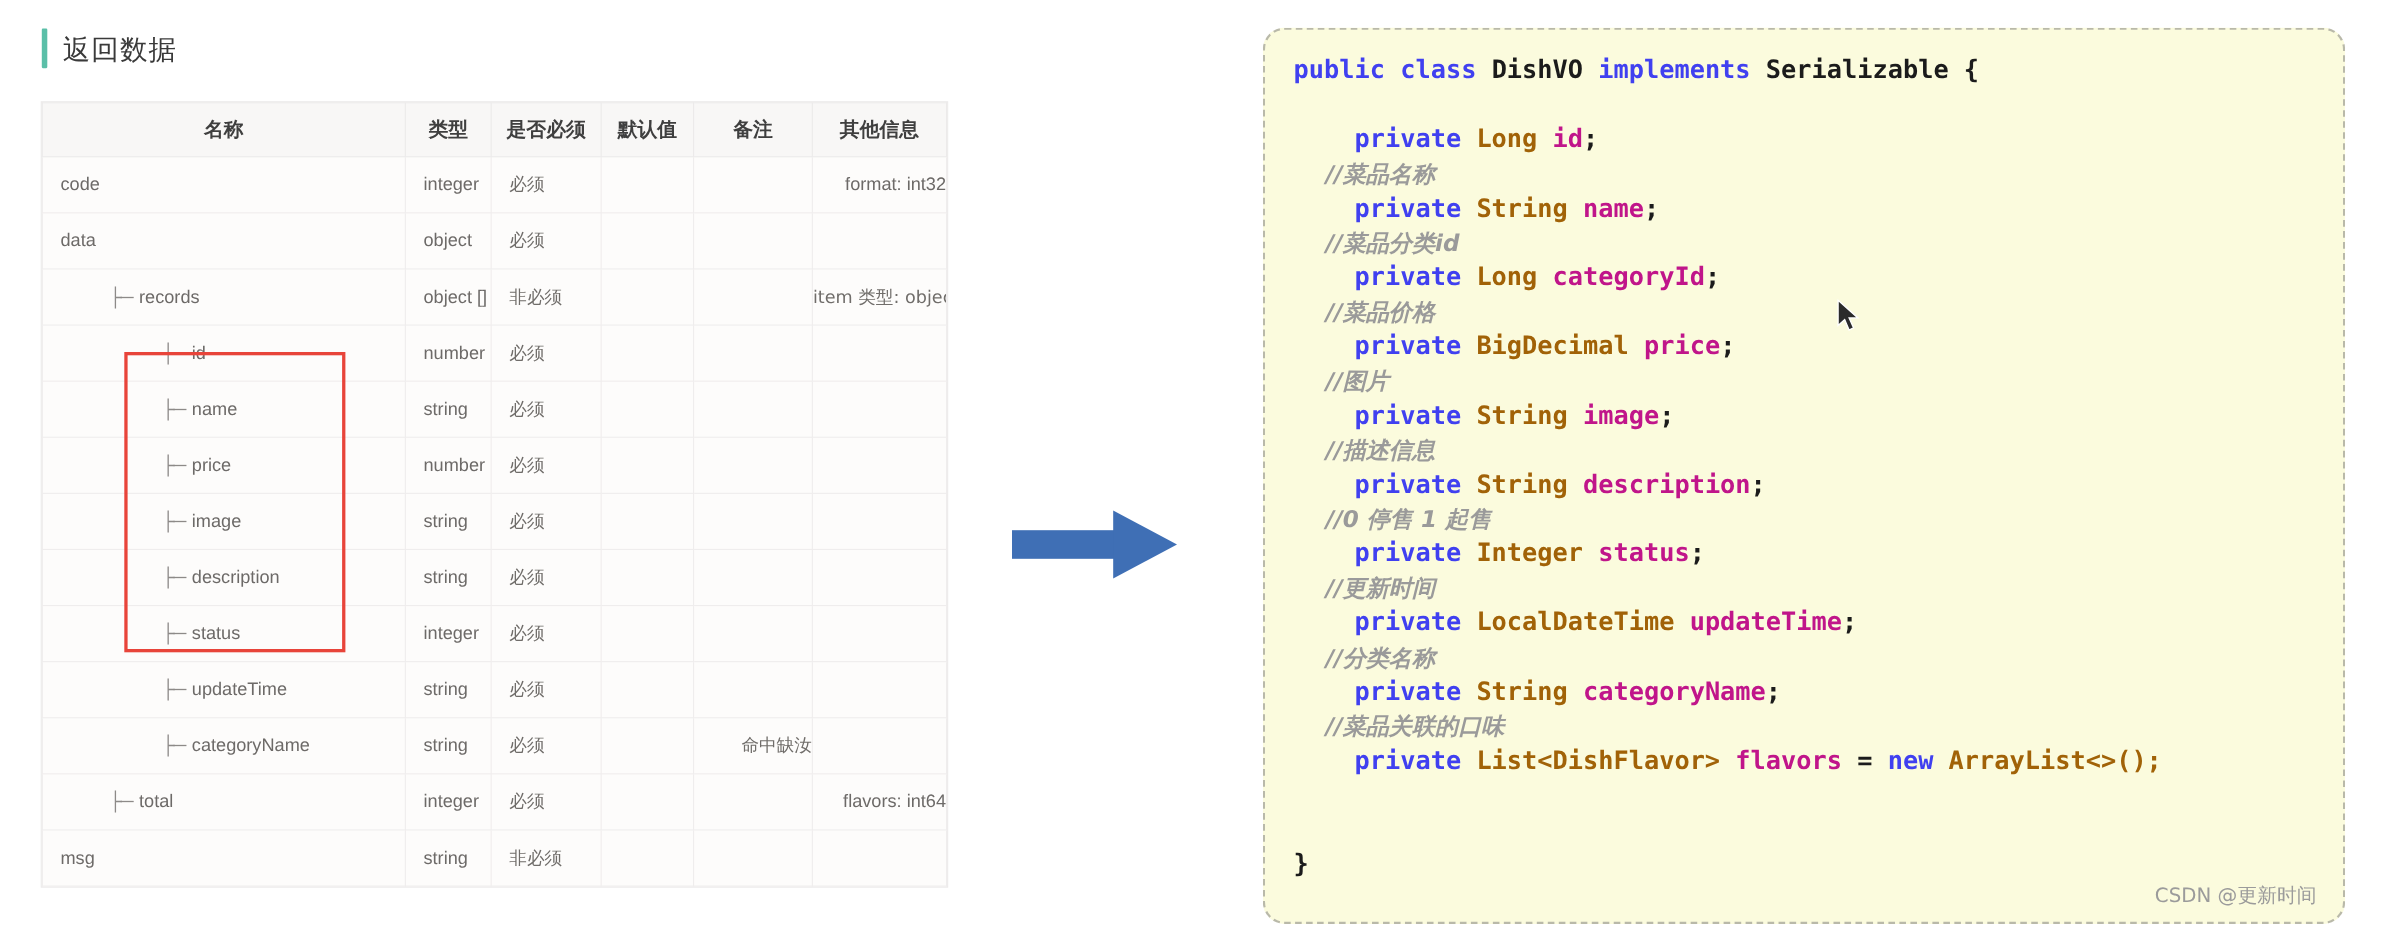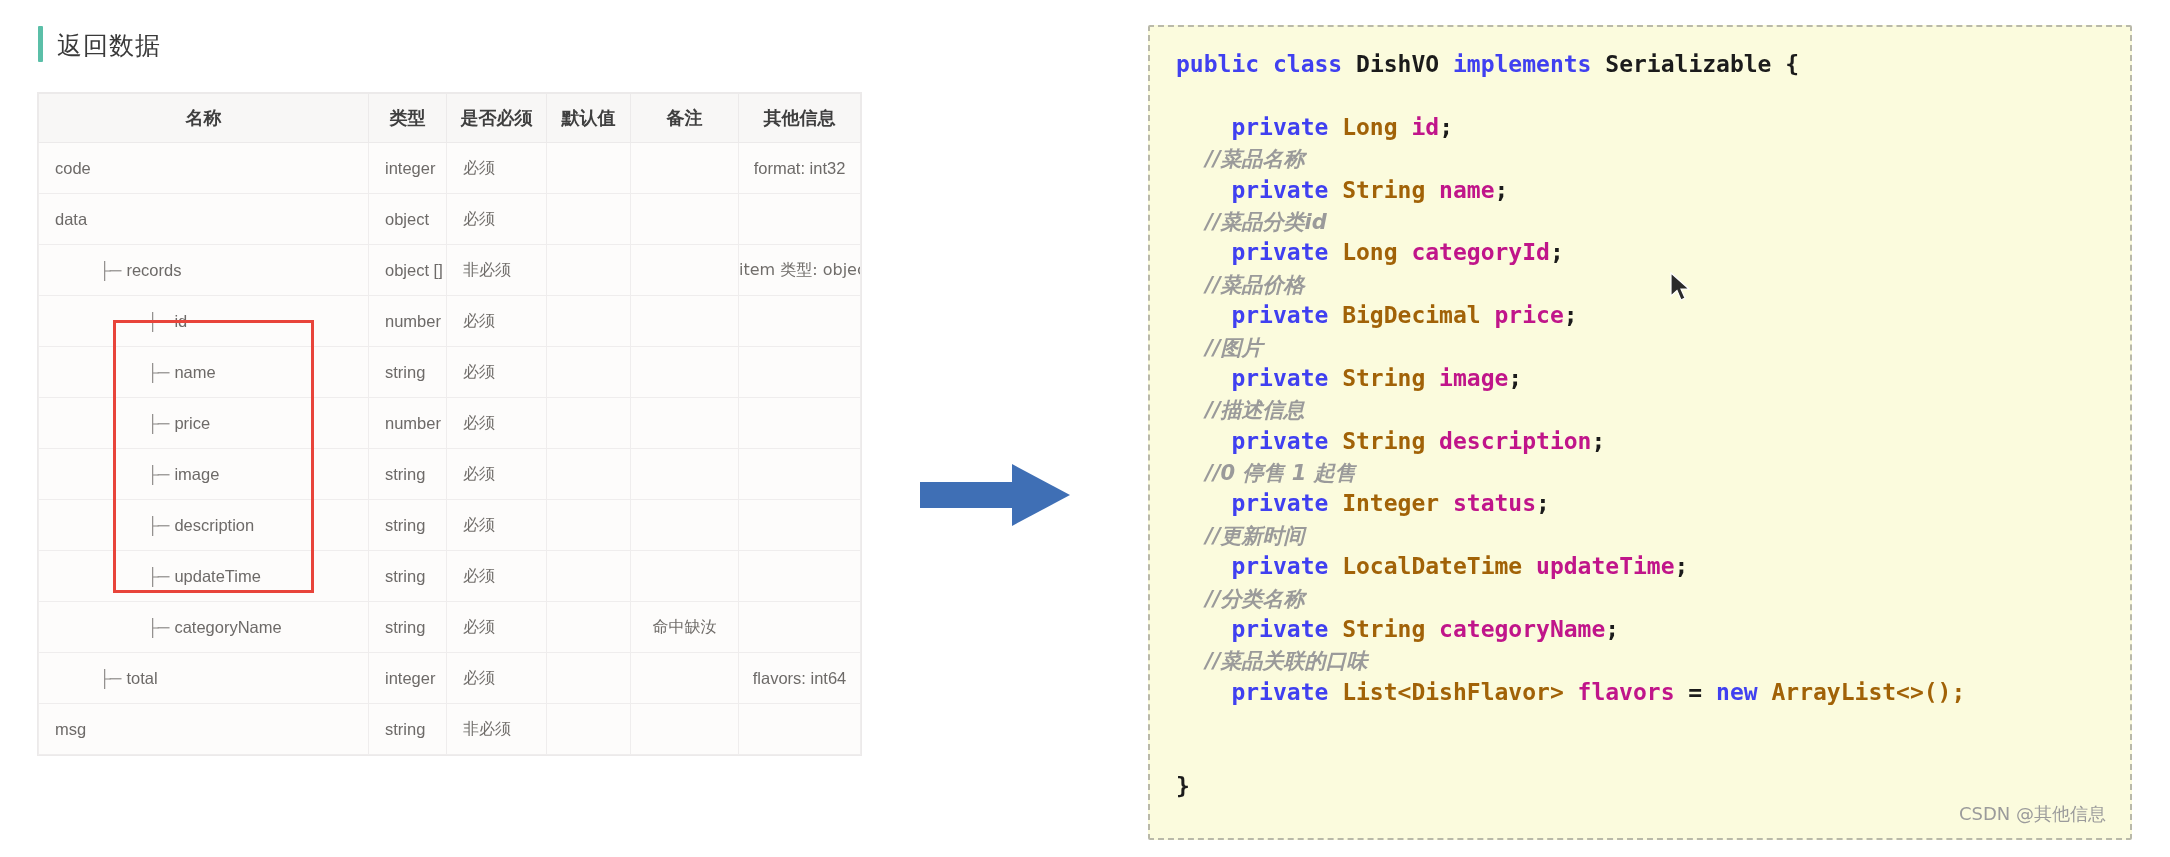--- a/index.html
+++ b/index.html
@@ -84,21 +84,21 @@
     height: 50px;
     border: 1px solid #efeded;
     font-size: 16.5px;
     color: #6d6a68;
     padding: 0 0 0 16px;
     background: #fdfcfb;
     white-space: nowrap;
     overflow: hidden;
     font-family: "Liberation Sans", sans-serif;
   }
-  table.schema tbody td.td-center { text-align: center; padding-left: 0; }
+  table.schema tbody td.td-center { text-align: right; padding-left: 0; }
   table.schema tbody td.td-cn {
     font-family: "DejaVu Sans", sans-serif;
     font-size: 16px;
     color: #706d6a;
   }
   .tree { color: #8d8a88; letter-spacing: -1px; margin-right: 6px; }
   .ind1 { padding-left: 60px !important; }
   .ind2 { padding-left: 108px !important; }
 
   
@@ -125,21 +125,21 @@
 
   
   #code-panel {
     position: absolute;
     left: 1148px;
     top: 25px;
     width: 984px;
     height: 815px;
     background: #fbfbdd;
     border: 2px dashed #b9b9a9;
-    border-radius: 2px;
+    border-radius: 20px;
     box-sizing: border-box;
     overflow: hidden;
   }
   #code-body {
     padding: 22px 26px 0 26px;
     font-family: "DejaVu Sans Mono", monospace;
     font-size: 23px;
     line-height: 1.365;
     white-space: pre;
     color: #1b1b1b;
@@ -264,20 +264,28 @@
           </tr>
           <tr>
             <td class="ind2"><span class="tree">├─</span><span>description</span></td>
             <td class="">string</td>
             <td class="td-cn">必须</td>
             <td class=""></td>
             <td class="td-center td-cn"></td>
             <td class="td-center"></td>
           </tr>
           <tr>
+            <td class="ind2"><span class="tree">├─</span><span>status</span></td>
+            <td class="">integer</td>
+            <td class="td-cn">必须</td>
+            <td class=""></td>
+            <td class="td-center td-cn"></td>
+            <td class="td-center"></td>
+          </tr>
+          <tr>
             <td class="ind2"><span class="tree">├─</span><span>updateTime</span></td>
             <td class="">string</td>
             <td class="td-cn">必须</td>
             <td class=""></td>
             <td class="td-center td-cn"></td>
             <td class="td-center"></td>
           </tr>
           <tr>
             <td class="ind2"><span class="tree">├─</span><span>categoryName</span></td>
             <td class="">string</td>
@@ -312,20 +320,20 @@
   <svg width="160" height="70" viewBox="0 0 160 70">
     <g id="arrow-g" fill="#3f6fb5">
       <rect x="0" y="22" width="96" height="26"></rect>
       <polygon points="92,4 150,35 92,66"></polygon>
     </g>
   </svg>
 </div>
 
 <div id="code-panel">
   <div id="code-body"><span class="ln"><span class="kw">public </span><span class="kw">class </span><span class="cls">DishVO </span><span class="kw">implements </span><span class="cls">Serializable {</span></span><span class="ln">&nbsp;</span><span class="ln"><span class="pun">    </span><span class="kw">private </span><span class="type">Long </span><span class="fld">id</span><span class="pun">;</span></span><span class="ln"><span class="cmt">    //菜品名称</span></span><span class="ln"><span class="pun">    </span><span class="kw">private </span><span class="type">String </span><span class="fld">name</span><span class="pun">;</span></span><span class="ln"><span class="cmt">    //菜品分类id</span></span><span class="ln"><span class="pun">    </span><span class="kw">private </span><span class="type">Long </span><span class="fld">categoryId</span><span class="pun">;</span></span><span class="ln"><span class="cmt">    //菜品价格</span></span><span class="ln"><span class="pun">    </span><span class="kw">private </span><span class="type">BigDecimal </span><span class="fld">price</span><span class="pun">;</span></span><span class="ln"><span class="cmt">    //图片</span></span><span class="ln"><span class="pun">    </span><span class="kw">private </span><span class="type">String </span><span class="fld">image</span><span class="pun">;</span></span><span class="ln"><span class="cmt">    //描述信息</span></span><span class="ln"><span class="pun">    </span><span class="kw">private </span><span class="type">String </span><span class="fld">description</span><span class="pun">;</span></span><span class="ln"><span class="cmt">    //0 停售 1 起售</span></span><span class="ln"><span class="pun">    </span><span class="kw">private </span><span class="type">Integer </span><span class="fld">status</span><span class="pun">;</span></span><span class="ln"><span class="cmt">    //更新时间</span></span><span class="ln"><span class="pun">    </span><span class="kw">private </span><span class="type">LocalDateTime </span><span class="fld">updateTime</span><span class="pun">;</span></span><span class="ln"><span class="cmt">    //分类名称</span></span><span class="ln"><span class="pun">    </span><span class="kw">private </span><span class="type">String </span><span class="fld">categoryName</span><span class="pun">;</span></span><span class="ln"><span class="cmt">    //菜品关联的口味</span></span><span class="ln"><span class="pun">    </span><span class="kw">private </span><span class="type">List&lt;DishFlavor&gt; </span><span class="fld">flavors</span><span class="pun"> = </span><span class="kw">new </span><span class="type">ArrayList&lt;&gt;();</span></span><span class="ln">&nbsp;</span><span class="ln">&nbsp;</span><span class="ln"><span class="pun">}</span></span></div>
-  <div id="watermark">CSDN @其他信息</div>
+  <div id="watermark">CSDN @更新时间</div>
 </div>
 
 <div id="cursor">
   <svg width="22" height="32" viewBox="0 0 22 32">
     <polygon points="1,1 1,24 7,18.5 11,28 15,26 11,17 19,17" fill="#2b2b2b" stroke="#ffffff" stroke-width="1.2"></polygon>
   </svg>
 </div>
 
 </body></html>

